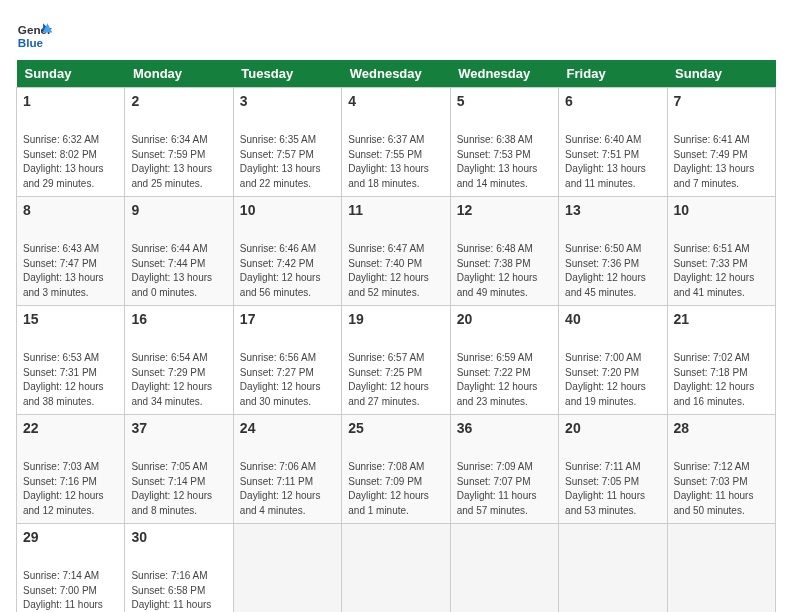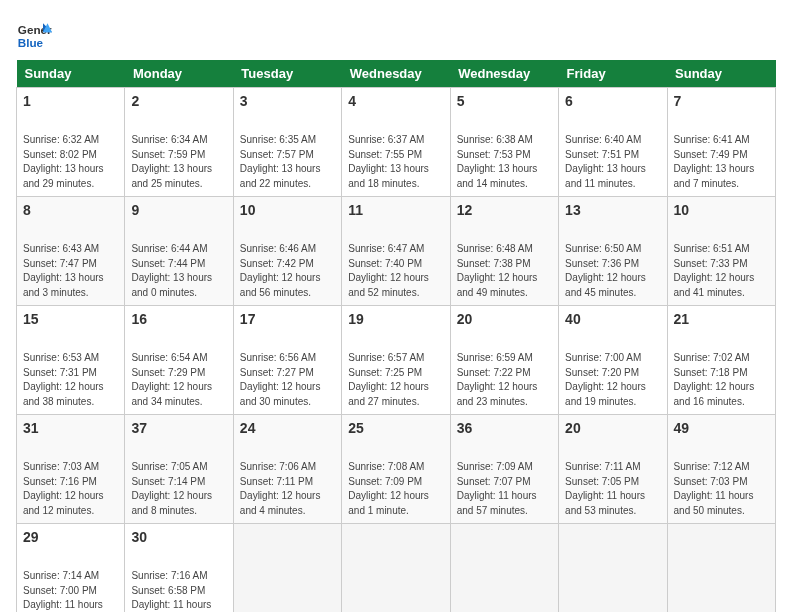--- a/index.html
+++ b/index.html
@@ -196,21 +196,21 @@
           <span class="day-num">40</span>
           <div class="cell-text">Sunrise: 7:00 AM<br>Sunset: 7:20 PM<br>Daylight: 12 hours<br>and 19 minutes.</div>
         </td>
         <td>
           <span class="day-num">21</span>
           <div class="cell-text">Sunrise: 7:02 AM<br>Sunset: 7:18 PM<br>Daylight: 12 hours<br>and 16 minutes.</div>
         </td>
       </tr>
       <tr>
         <td>
-          <span class="day-num">31</span>
+          <span class="day-num">22</span>
           <div class="cell-text">Sunrise: 7:03 AM<br>Sunset: 7:16 PM<br>Daylight: 12 hours<br>and 12 minutes.</div>
         </td>
         <td>
           <span class="day-num">37</span>
           <div class="cell-text">Sunrise: 7:05 AM<br>Sunset: 7:14 PM<br>Daylight: 12 hours<br>and 8 minutes.</div>
         </td>
         <td>
           <span class="day-num">24</span>
           <div class="cell-text">Sunrise: 7:06 AM<br>Sunset: 7:11 PM<br>Daylight: 12 hours<br>and 4 minutes.</div>
         </td>
@@ -220,21 +220,21 @@
         </td>
         <td>
           <span class="day-num">36</span>
           <div class="cell-text">Sunrise: 7:09 AM<br>Sunset: 7:07 PM<br>Daylight: 11 hours<br>and 57 minutes.</div>
         </td>
         <td>
           <span class="day-num">20</span>
           <div class="cell-text">Sunrise: 7:11 AM<br>Sunset: 7:05 PM<br>Daylight: 11 hours<br>and 53 minutes.</div>
         </td>
         <td>
-          <span class="day-num">49</span>
+          <span class="day-num">28</span>
           <div class="cell-text">Sunrise: 7:12 AM<br>Sunset: 7:03 PM<br>Daylight: 11 hours<br>and 50 minutes.</div>
         </td>
       </tr>
       <tr>
         <td>
           <span class="day-num">29</span>
           <div class="cell-text">Sunrise: 7:14 AM<br>Sunset: 7:00 PM<br>Daylight: 11 hours<br>and 46 minutes.</div>
         </td>
         <td>
           <span class="day-num">30</span>

